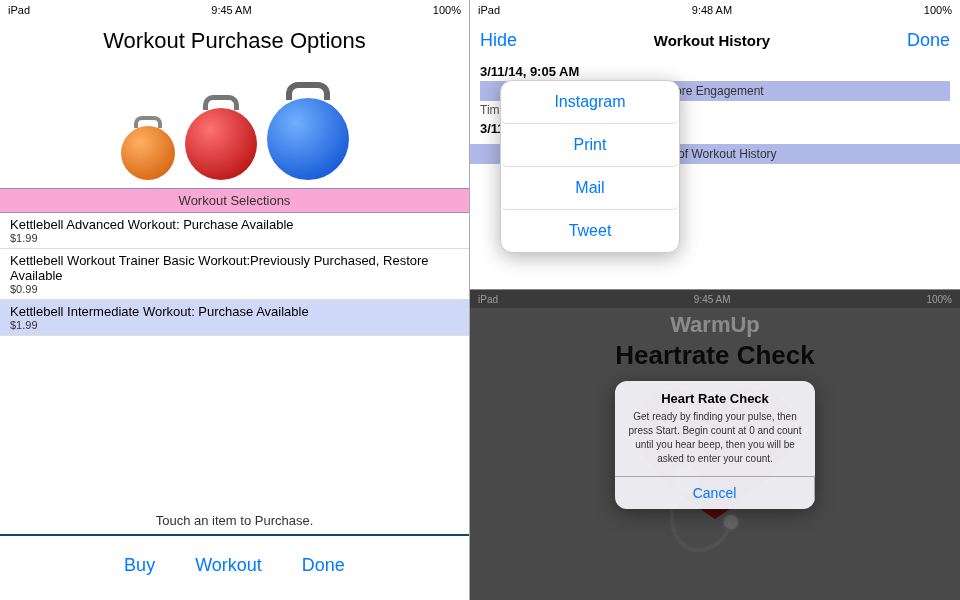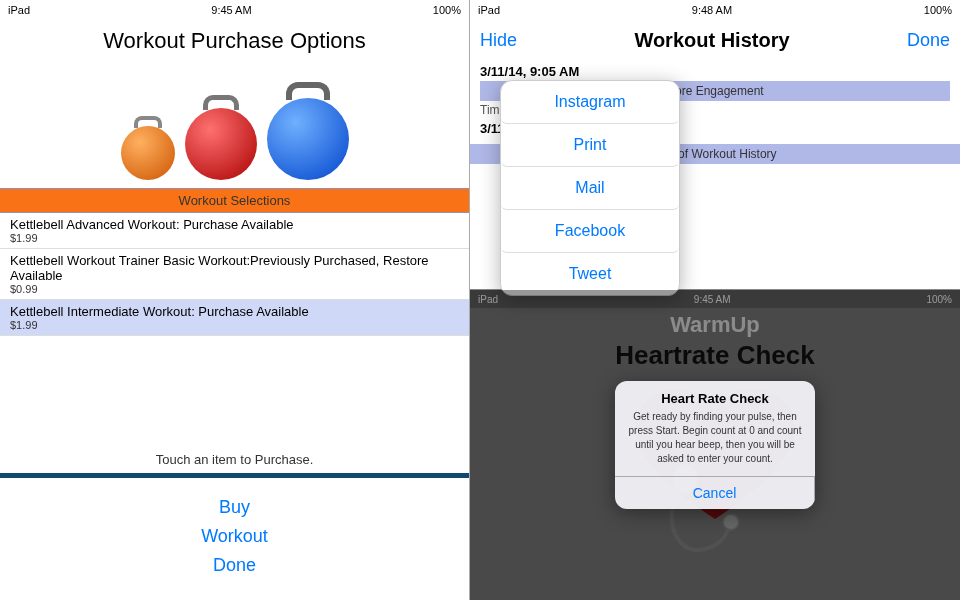--- a/index.html
+++ b/index.html
@@ -67,21 +67,21 @@
     .kb-handle-bar {
       width: 36px;
       height: 14px;
       border: 5px solid #888;
       border-bottom: none;
       border-radius: 10px 10px 0 0;
       margin-bottom: -2px;
     }
 
     .section-header {
-      background: #f97316;
+      background: #f9a8d4;
       text-align: center;
       font-size: 13px;
       color: #333;
       padding: 4px 0;
       border-top: 1px solid #9090c0;
       border-bottom: 1px solid #9090c0;
     }
 
     .workout-list {
       flex: 1;
@@ -108,22 +108,21 @@
       text-align: center;
       font-size: 13px;
       color: #333;
       padding: 6px 0;
     }
 
     .bottom-buttons {
       display: flex;
       justify-content: center;
       padding: 15px 0 20px;
-      border-top: 5px solid #0c4a6e;
-      flex-direction: column;
+      border-top: 2px solid #0c4a6e;
     }
     .bottom-btn {
       font-size: 18px;
       color: #007aff;
       background: none;
       border: none;
       cursor: pointer;
       padding: 4px 20px;
     }
 
@@ -163,21 +162,21 @@
       height: 40px;
     }
     .tr-nav-btn {
       font-size: 18px;
       color: #007aff;
       background: none;
       border: none;
       cursor: pointer;
     }
     .tr-nav-title {
-      font-size: 20px;
+      font-size: 15px;
       font-weight: bold;
       color: #000;
       text-align: center;
     }
     .history-item-title {
       font-size: 13px;
       color: #000;
       font-weight: 700;
     }
     .history-item-sub {
@@ -386,21 +385,20 @@
       <div class="history-item-sub">Time: 5 min.</div>
       <div class="history-item-title" style="margin-top:4px;">3/11/14, 9:06 AM</div>
     </div>
 
     <div class="history-section-header">End of Workout History</div>
 
     <div class="share-popup">
       <div class="share-item">Instagram</div>
       <div class="share-item">Print</div>
       <div class="share-item">Mail</div>
-      <div class="share-item">Facebook</div>
       <div class="share-item">Tweet</div>
     </div>
   </div>
 
   <div class="bottom-right">
     <div class="br-status-bar">
       <span>iPad</span>
       <span>9:45 AM</span>
       <span>100%</span>
     </div>

